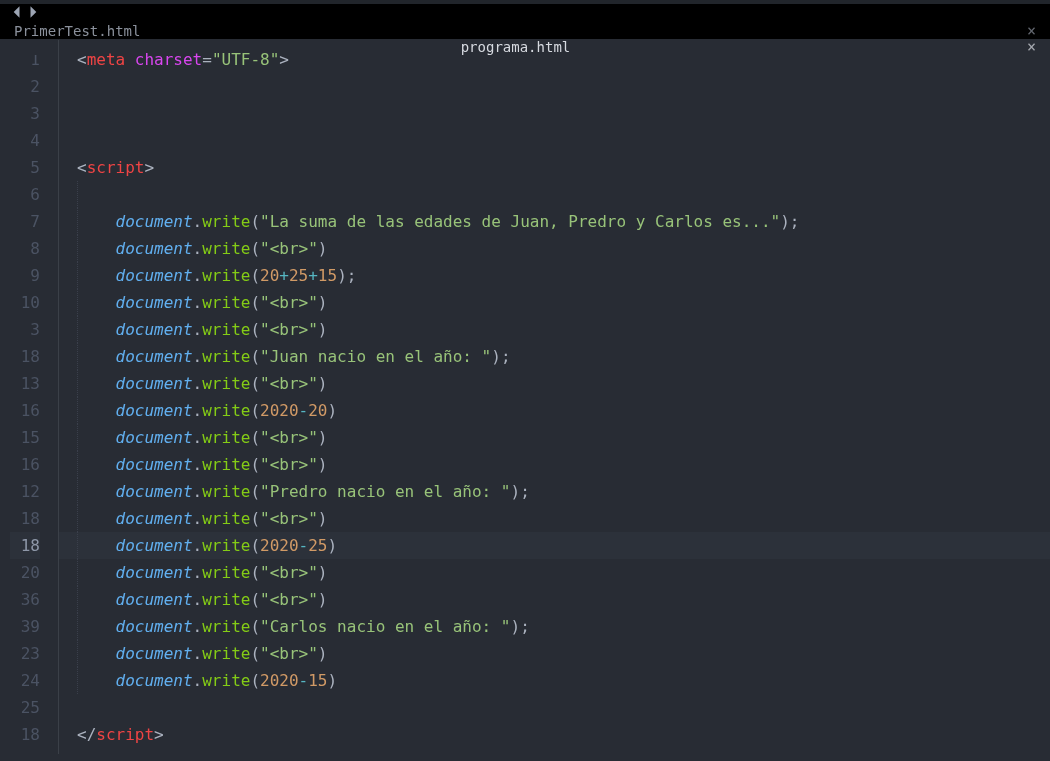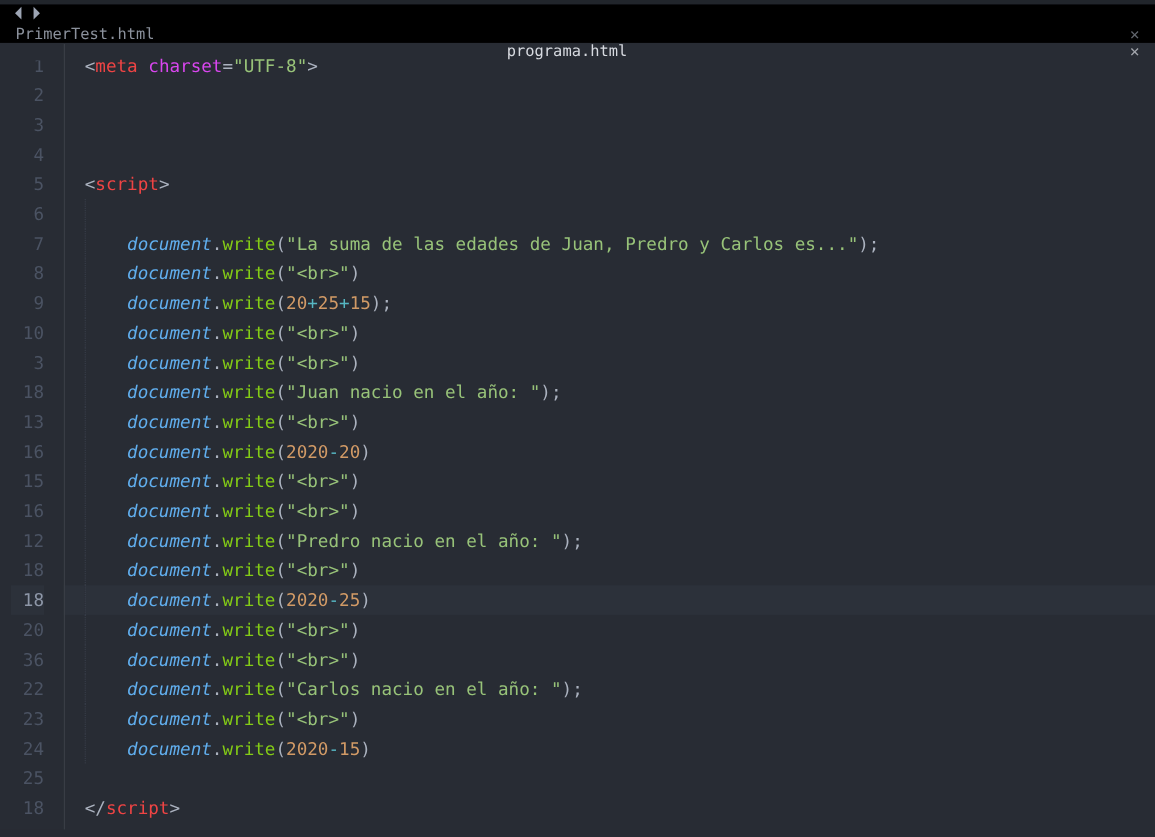--- a/index.html
+++ b/index.html
@@ -174,20 +174,20 @@
       <div class="ln">18</div>
       <div class="ln">13</div>
       <div class="ln">16</div>
       <div class="ln">15</div>
       <div class="ln">16</div>
       <div class="ln">12</div>
       <div class="ln">18</div>
       <div class="ln current">18</div>
       <div class="ln">20</div>
       <div class="ln">36</div>
-      <div class="ln">22</div>
+      <div class="ln">39</div>
       <div class="ln">23</div>
       <div class="ln">24</div>
       <div class="ln">25</div>
       <div class="ln">18</div>
     </div>
   <div class="code" id="code"><div class="line"><span class="punct">&lt;</span><span class="tagname">meta</span><span class="punct"> </span><span class="attr">charset</span><span class="eq">=</span><span class="string">"UTF-8"</span><span class="punct">&gt;</span></div><div class="line"></div><div class="line"></div><div class="line"></div><div class="line"><span class="punct">&lt;</span><span class="tagname">script</span><span class="punct">&gt;</span></div><div class="line"><span class="indent-guide"></span>    </div><div class="line"><span class="indent-guide"></span>    <span class="obj italic">document</span><span class="punct">.</span><span class="func">write</span><span class="punct">(</span><span class="string">"La suma de las edades de Juan, Predro y Carlos es..."</span><span class="punct">)</span><span class="semic">;</span></div><div class="line"><span class="indent-guide"></span>    <span class="obj italic">document</span><span class="punct">.</span><span class="func">write</span><span class="punct">(</span><span class="string">"&lt;br&gt;"</span><span class="punct">)</span></div><div class="line"><span class="indent-guide"></span>    <span class="obj italic">document</span><span class="punct">.</span><span class="func">write</span><span class="punct">(</span><span class="num">20</span><span class="op">+</span><span class="num">25</span><span class="op">+</span><span class="num">15</span><span class="punct">)</span><span class="semic">;</span></div><div class="line"><span class="indent-guide"></span>    <span class="obj italic">document</span><span class="punct">.</span><span class="func">write</span><span class="punct">(</span><span class="string">"&lt;br&gt;"</span><span class="punct">)</span></div><div class="line"><span class="indent-guide"></span>    <span class="obj italic">document</span><span class="punct">.</span><span class="func">write</span><span class="punct">(</span><span class="string">"&lt;br&gt;"</span><span class="punct">)</span></div><div class="line"><span class="indent-guide"></span>    <span class="obj italic">document</span><span class="punct">.</span><span class="func">write</span><span class="punct">(</span><span class="string">"Juan nacio en el año: "</span><span class="punct">)</span><span class="semic">;</span></div><div class="line"><span class="indent-guide"></span>    <span class="obj italic">document</span><span class="punct">.</span><span class="func">write</span><span class="punct">(</span><span class="string">"&lt;br&gt;"</span><span class="punct">)</span></div><div class="line"><span class="indent-guide"></span>    <span class="obj italic">document</span><span class="punct">.</span><span class="func">write</span><span class="punct">(</span><span class="num">2020</span><span class="op">-</span><span class="num">20</span><span class="punct">)</span></div><div class="line"><span class="indent-guide"></span>    <span class="obj italic">document</span><span class="punct">.</span><span class="func">write</span><span class="punct">(</span><span class="string">"&lt;br&gt;"</span><span class="punct">)</span></div><div class="line"><span class="indent-guide"></span>    <span class="obj italic">document</span><span class="punct">.</span><span class="func">write</span><span class="punct">(</span><span class="string">"&lt;br&gt;"</span><span class="punct">)</span></div><div class="line"><span class="indent-guide"></span>    <span class="obj italic">document</span><span class="punct">.</span><span class="func">write</span><span class="punct">(</span><span class="string">"Predro nacio en el año: "</span><span class="punct">)</span><span class="semic">;</span></div><div class="line"><span class="indent-guide"></span>    <span class="obj italic">document</span><span class="punct">.</span><span class="func">write</span><span class="punct">(</span><span class="string">"&lt;br&gt;"</span><span class="punct">)</span></div><div class="line current"><span class="indent-guide"></span>    <span class="obj italic">document</span><span class="punct">.</span><span class="func">write</span><span class="punct">(</span><span class="num">2020</span><span class="op">-</span><span class="num">25</span><span class="punct">)</span></div><div class="line"><span class="indent-guide"></span>    <span class="obj italic">document</span><span class="punct">.</span><span class="func">write</span><span class="punct">(</span><span class="string">"&lt;br&gt;"</span><span class="punct">)</span></div><div class="line"><span class="indent-guide"></span>    <span class="obj italic">document</span><span class="punct">.</span><span class="func">write</span><span class="punct">(</span><span class="string">"&lt;br&gt;"</span><span class="punct">)</span></div><div class="line"><span class="indent-guide"></span>    <span class="obj italic">document</span><span class="punct">.</span><span class="func">write</span><span class="punct">(</span><span class="string">"Carlos nacio en el año: "</span><span class="punct">)</span><span class="semic">;</span></div><div class="line"><span class="indent-guide"></span>    <span class="obj italic">document</span><span class="punct">.</span><span class="func">write</span><span class="punct">(</span><span class="string">"&lt;br&gt;"</span><span class="punct">)</span></div><div class="line"><span class="indent-guide"></span>    <span class="obj italic">document</span><span class="punct">.</span><span class="func">write</span><span class="punct">(</span><span class="num">2020</span><span class="op">-</span><span class="num">15</span><span class="punct">)</span></div><div class="line"></div><div class="line"><span class="punct">&lt;/</span><span class="tagname">script</span><span class="punct">&gt;</span></div></div>
 </div>
 
 </body></html>

